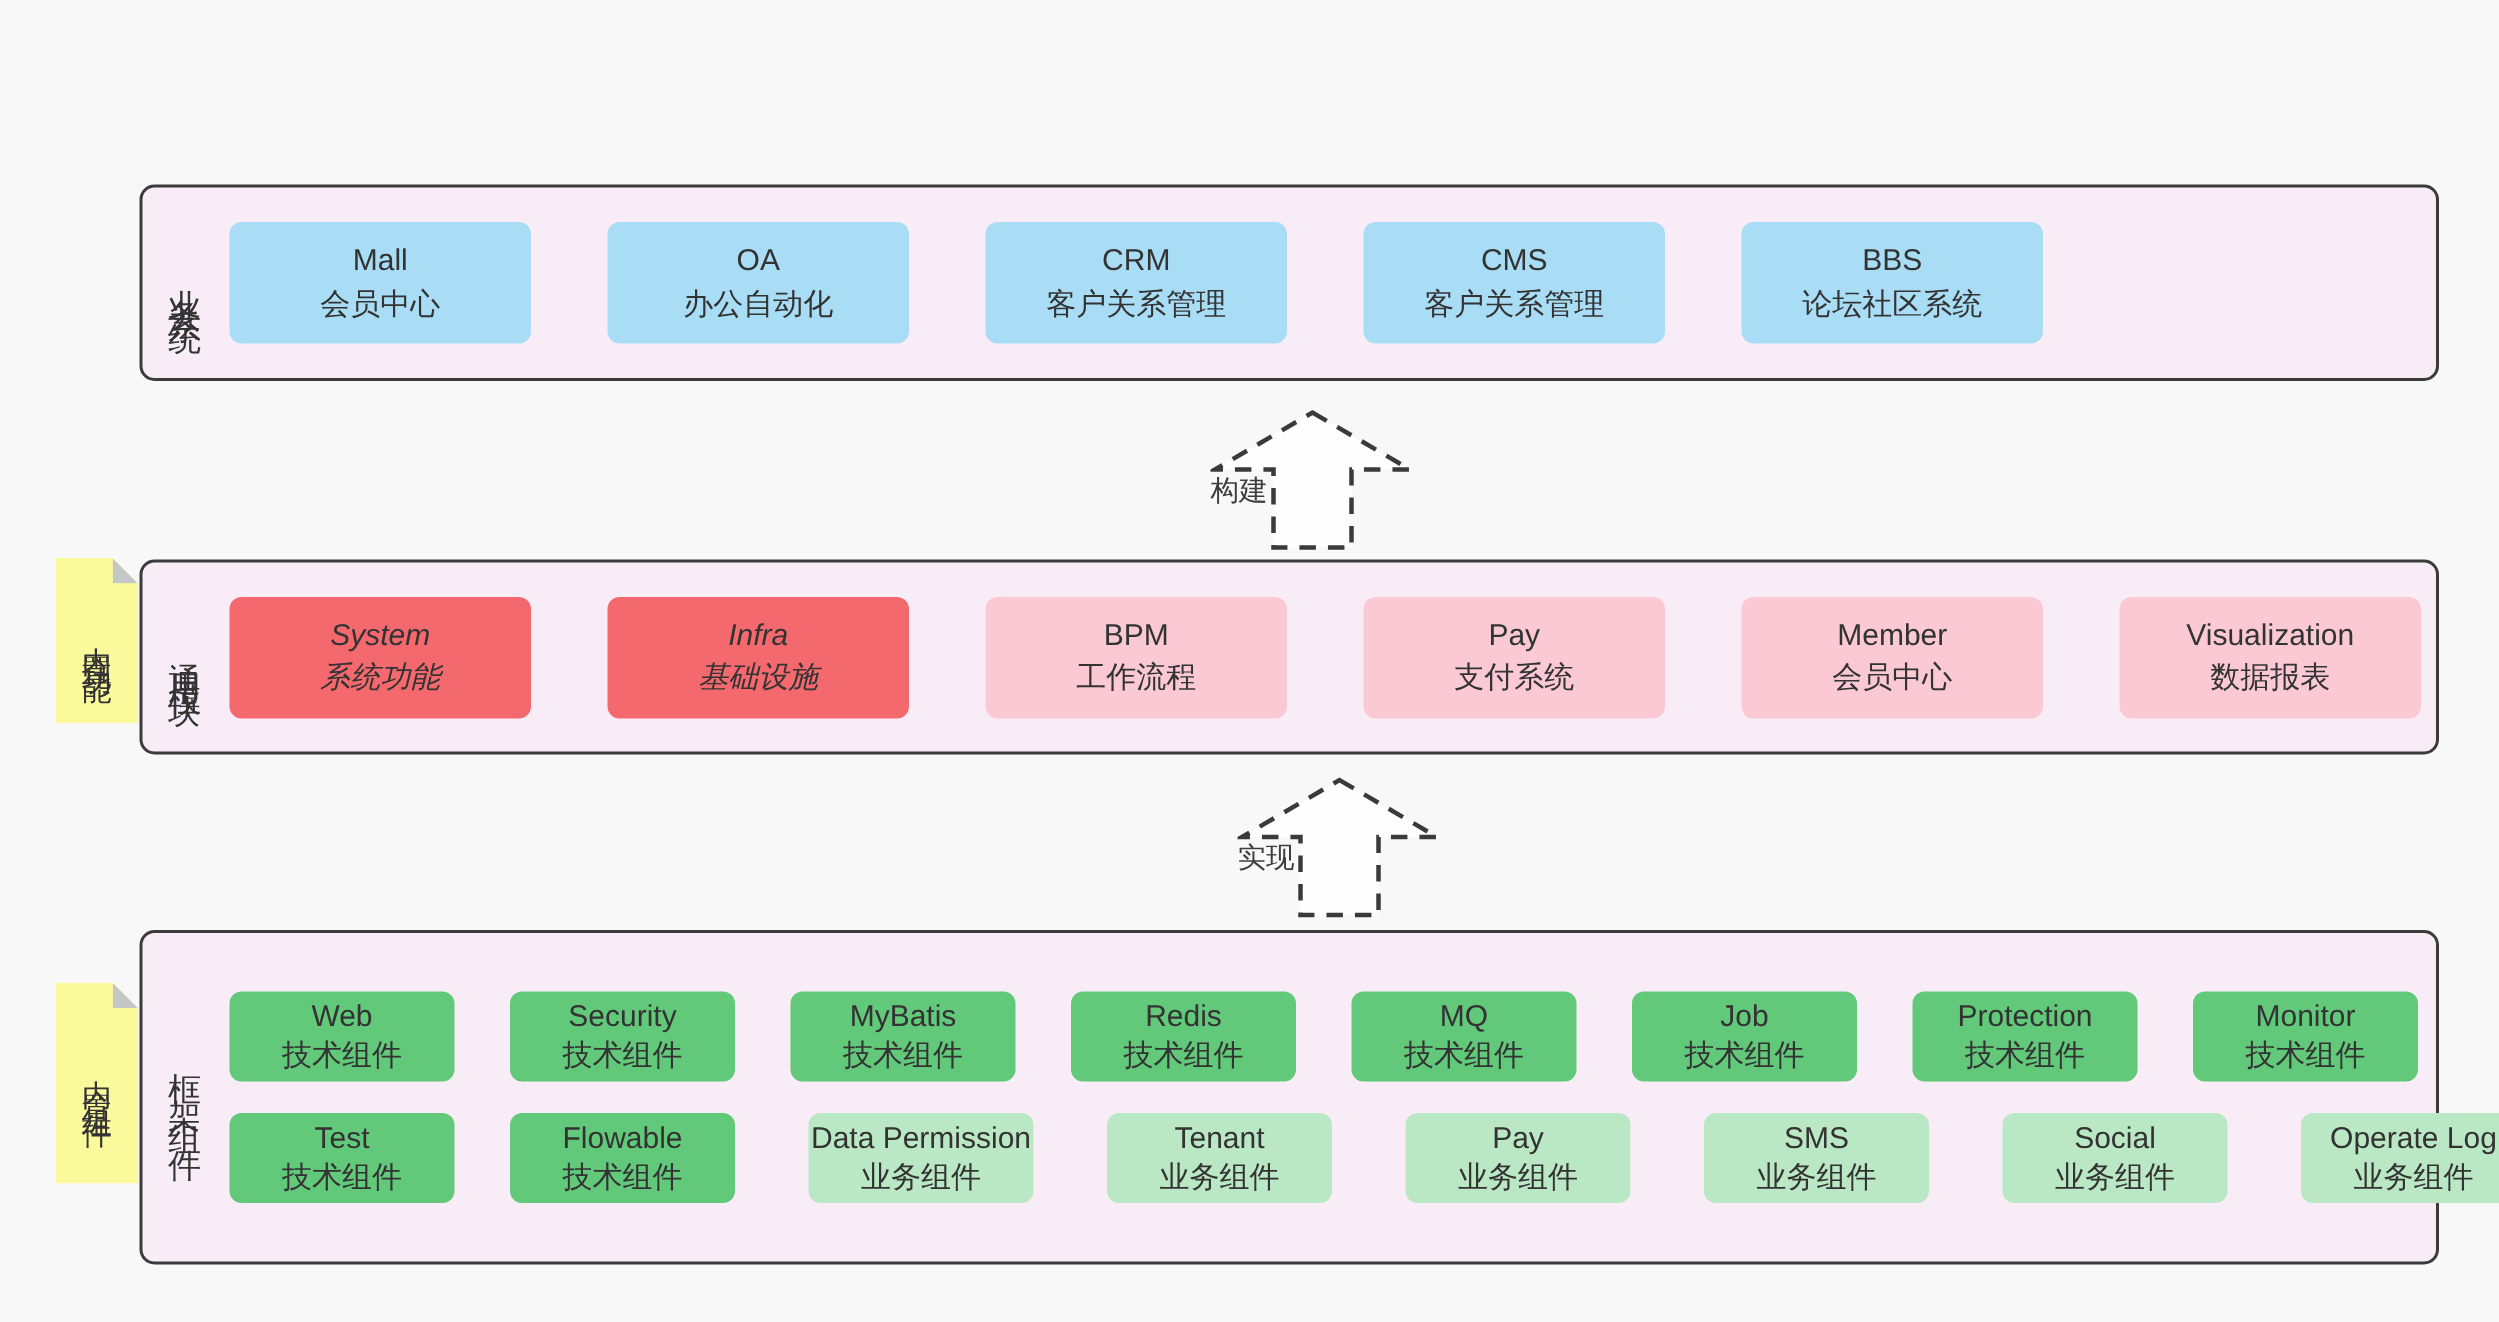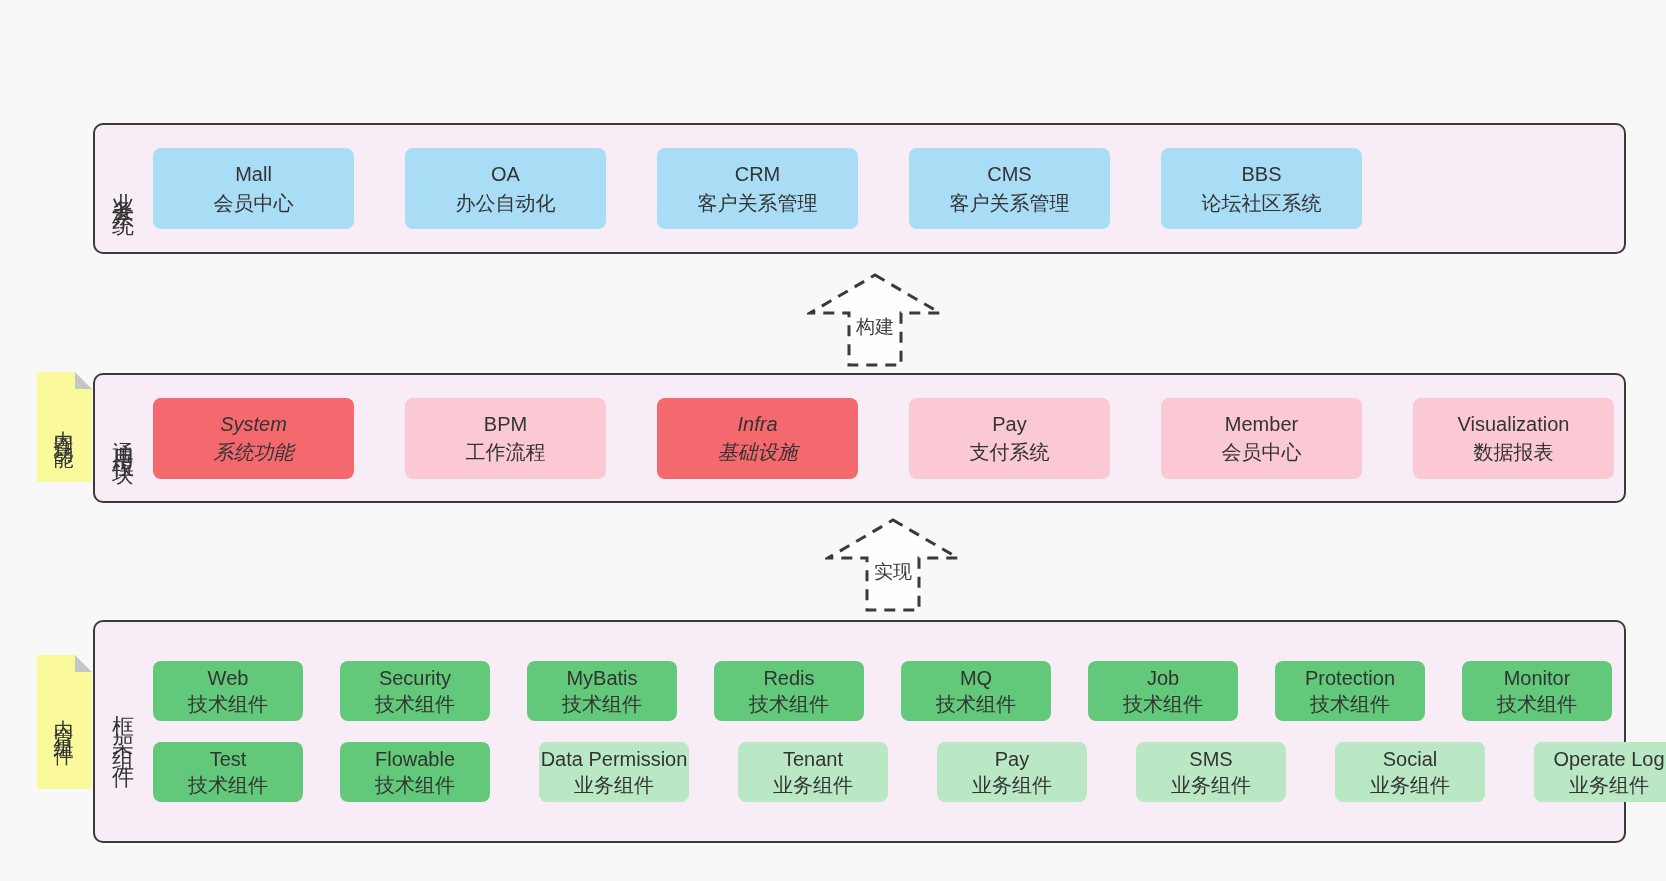--- a/index.html
+++ b/index.html
@@ -83,21 +83,21 @@
     clip-path:polygon(0 0, 100% 100%, 0 100%);
   }
 
   
   .arrow{position:absolute;width:136px;height:96px;z-index:3;}
   #arrow-0{left:807px;top:272px;}
   #arrow-1{left:825px;top:517px;}
   .arrow svg{position:absolute;left:0;top:0;}
   .arrow-label{
     position:absolute;left:0;right:0;top:42px;
-    text-align:center;
+    text-align:left;
     font-size:19px;color:#3d3d3d;
   }
 </style>
 </head>
 <body>
 
 <div class="canvas">
 
   <div class="layer" id="layer-0">
     <div class="layer-label">业务系统</div>
@@ -140,27 +140,27 @@
   </div>
 
   <div class="layer" id="layer-1">
     <div class="layer-label">通用模块</div>
     <div class="rows">
         <div class="row">
           <div class="box red wide">
             <div>System</div>
             <div>系统功能</div>
           </div>
-          <div class="box pink wide">
-            <div>BPM</div>
-            <div>工作流程</div>
-          </div>
           <div class="box red wide">
             <div>Infra</div>
             <div>基础设施</div>
+          </div>
+          <div class="box pink wide">
+            <div>BPM</div>
+            <div>工作流程</div>
           </div>
           <div class="box pink wide">
             <div>Pay</div>
             <div>支付系统</div>
           </div>
           <div class="box pink wide">
             <div>Member</div>
             <div>会员中心</div>
           </div>
           <div class="box pink wide">

